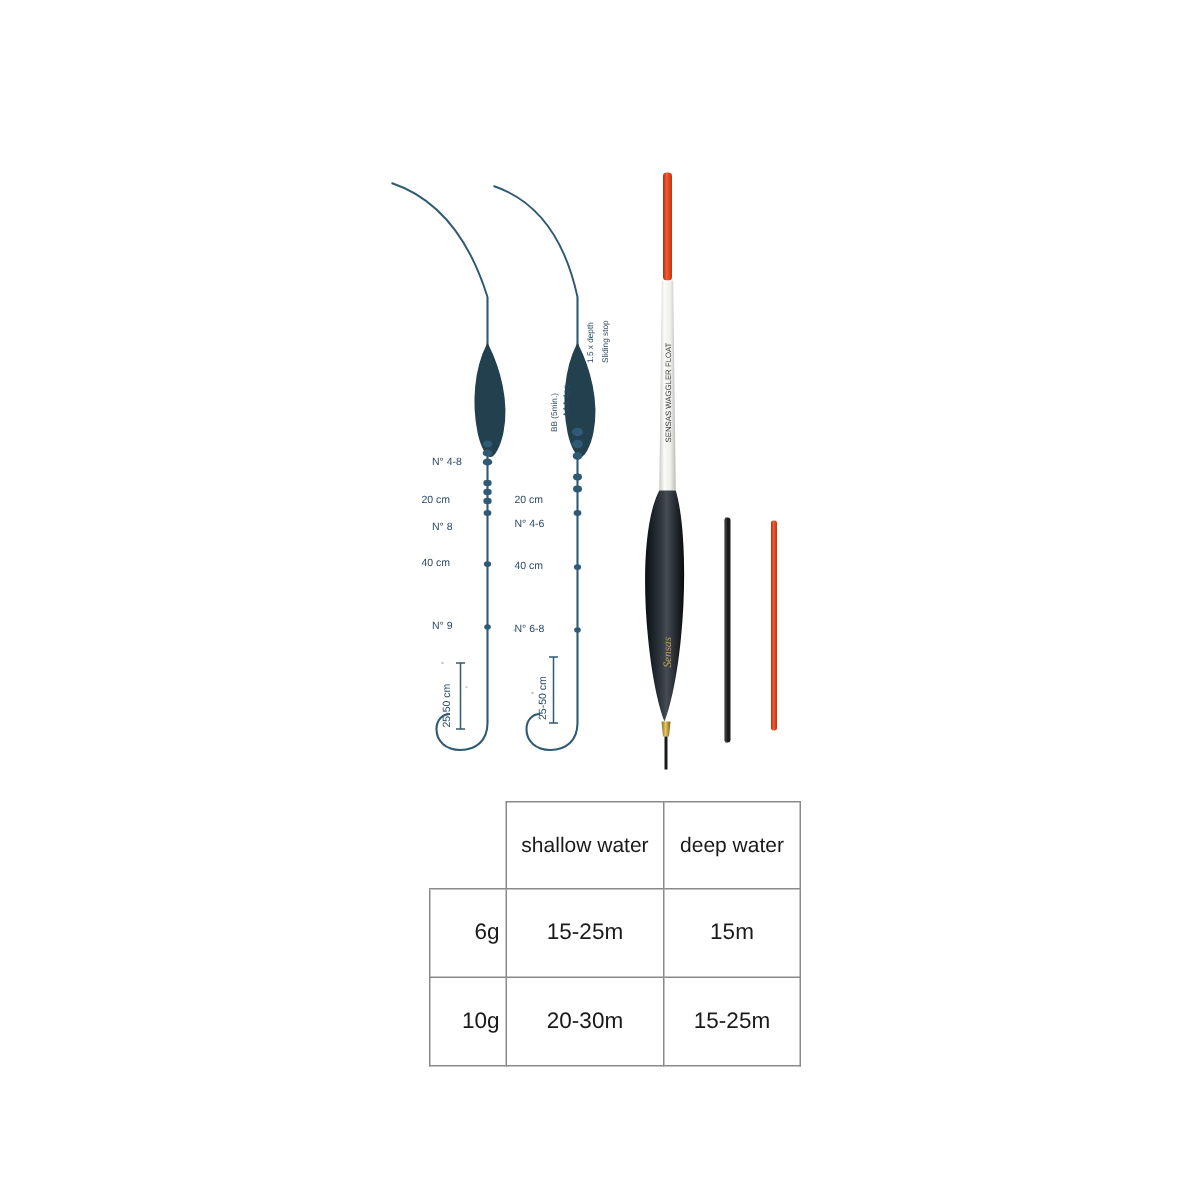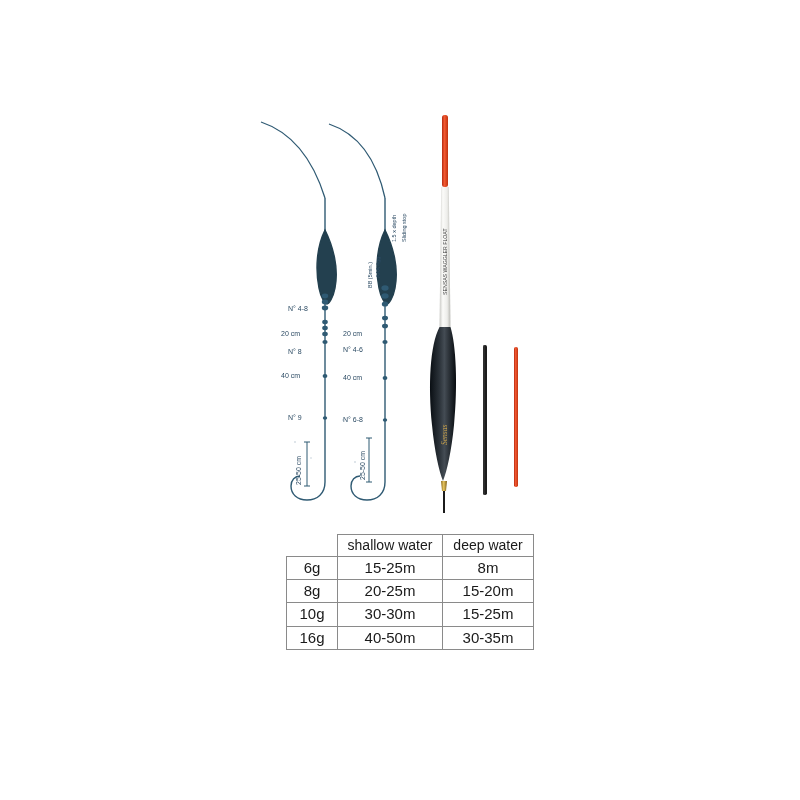--- a/index.html
+++ b/index.html
@@ -47,24 +47,24 @@
     left: 286px;
     top: 534px;
     border-collapse: collapse;
     font-size: 15px;
     color: #1a1a1a;
   }
   .spec-table td, .spec-table th {
     border: 1px solid #8a8a8a;
     text-align: center;
     font-weight: normal;
-    padding: 1px 4px;
+    padding: 19px 4px;
     line-height: 1.35;
   }
-  .spec-table .col-w { width: 42px; }
+  .spec-table .col-w { width: 42px; text-align: right; }
   .spec-table .col-a { width: 96px; }
   .spec-table .col-b { width: 82px; }
   .spec-table thead th { font-size: 14px; }
   .spec-table .hdr-blank { border-left: 1px solid #ffffff; border-top: 1px solid #ffffff; }
 
   
   .vlabel {
     position: absolute;
     font-size: 5.5px;
     color: #2b4a63;
@@ -216,33 +216,23 @@
       <tr>
         <th class="col-w hdr-blank"></th>
         <th class="col-a">shallow water</th>
         <th class="col-b">deep water</th>
       </tr>
     </thead>
     <tbody>
       <tr>
         <td class="col-w">6g</td>
         <td class="col-a">15-25m</td>
-        <td class="col-b">8m</td>
-      </tr>
-      <tr>
-        <td class="col-w">8g</td>
-        <td class="col-a">20-25m</td>
-        <td class="col-b">15-20m</td>
+        <td class="col-b">15m</td>
       </tr>
       <tr>
         <td class="col-w">10g</td>
-        <td class="col-a">30-30m</td>
+        <td class="col-a">20-30m</td>
         <td class="col-b">15-25m</td>
-      </tr>
-      <tr>
-        <td class="col-w">16g</td>
-        <td class="col-a">40-50m</td>
-        <td class="col-b">30-35m</td>
       </tr>
     </tbody>
   </table>
 
 </div>
 
 </body></html>

